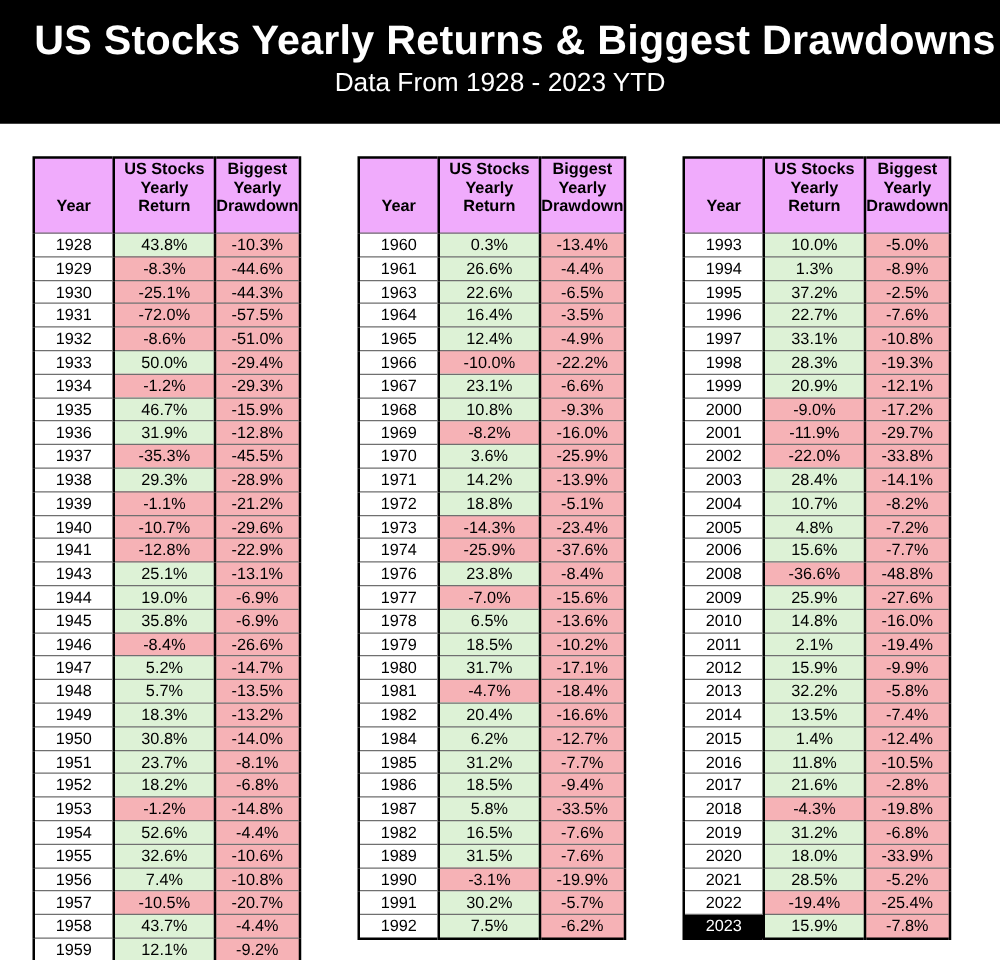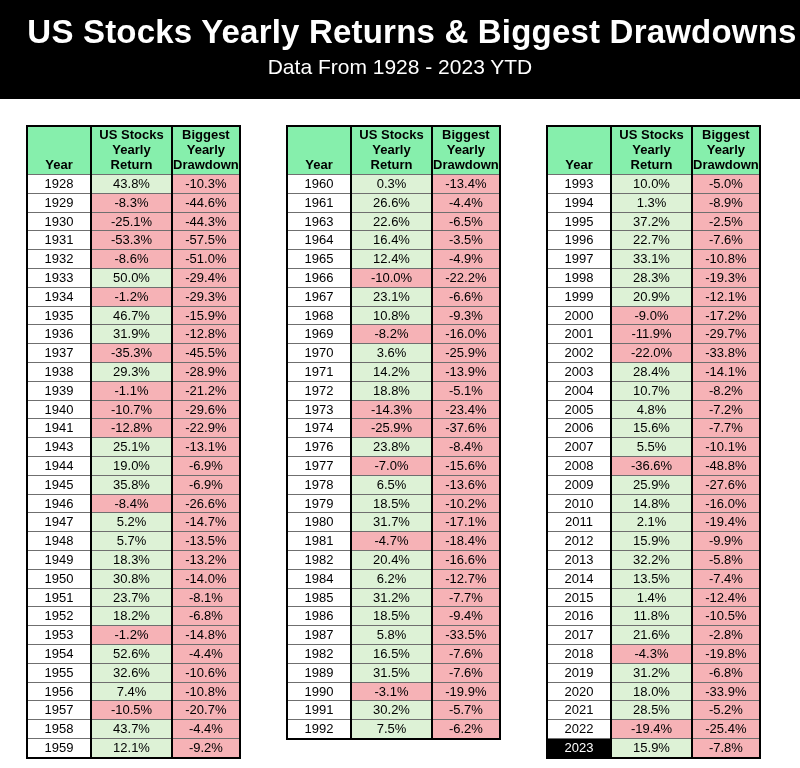--- a/index.html
+++ b/index.html
@@ -24,21 +24,21 @@
 
   table { border-collapse:collapse; background:#fff; border:2px solid #000; }
   th, td {
     box-sizing:border-box;
     border-top:1px solid #6f6f6f; border-bottom:1px solid #6f6f6f;
     border-left:2px solid #000; border-right:2px solid #000;
     text-align:center; padding:0; color:#000;
   }
   th {
     font-size:13px; font-weight:700; line-height:15px;
-    height:48px; vertical-align:bottom; padding-bottom:2px; background:#86efac;
+    height:48px; vertical-align:bottom; padding-bottom:14px; background:#f0abfc;
   }
   th.col-year { width:64px; }
   th.col-ret  { width:81px; }
   th.col-dd   { width:56px; }
   td { font-size:13px; height:17.8px; line-height:17.8px; white-space:nowrap; }
   td.year { background:#fff; }
   td.pos  { background:var(--pos,#ddf2d6); }
   td.neg  { background:var(--neg,#f6b2b6); }
   td.hl   { background:var(--hl-bg,#000); color:var(--hl-fg,#fff); }
 </style>
@@ -81,21 +81,21 @@
             <td class="neg">-8.3%</td>
             <td class="neg">-44.6%</td>
           </tr>
           <tr>
             <td class="year">1930</td>
             <td class="neg">-25.1%</td>
             <td class="neg">-44.3%</td>
           </tr>
           <tr>
             <td class="year">1931</td>
-            <td class="neg">-53.3%</td>
+            <td class="neg">-72.0%</td>
             <td class="neg">-57.5%</td>
           </tr>
           <tr>
             <td class="year">1932</td>
             <td class="neg">-8.6%</td>
             <td class="neg">-51.0%</td>
           </tr>
           <tr>
             <td class="year">1933</td>
             <td class="pos">50.0%</td>
@@ -486,25 +486,20 @@
             <td class="year">2005</td>
             <td class="pos">4.8%</td>
             <td class="neg">-7.2%</td>
           </tr>
           <tr>
             <td class="year">2006</td>
             <td class="pos">15.6%</td>
             <td class="neg">-7.7%</td>
           </tr>
           <tr>
-            <td class="year">2007</td>
-            <td class="pos">5.5%</td>
-            <td class="neg">-10.1%</td>
-          </tr>
-          <tr>
             <td class="year">2008</td>
             <td class="neg">-36.6%</td>
             <td class="neg">-48.8%</td>
           </tr>
           <tr>
             <td class="year">2009</td>
             <td class="pos">25.9%</td>
             <td class="neg">-27.6%</td>
           </tr>
           <tr>

